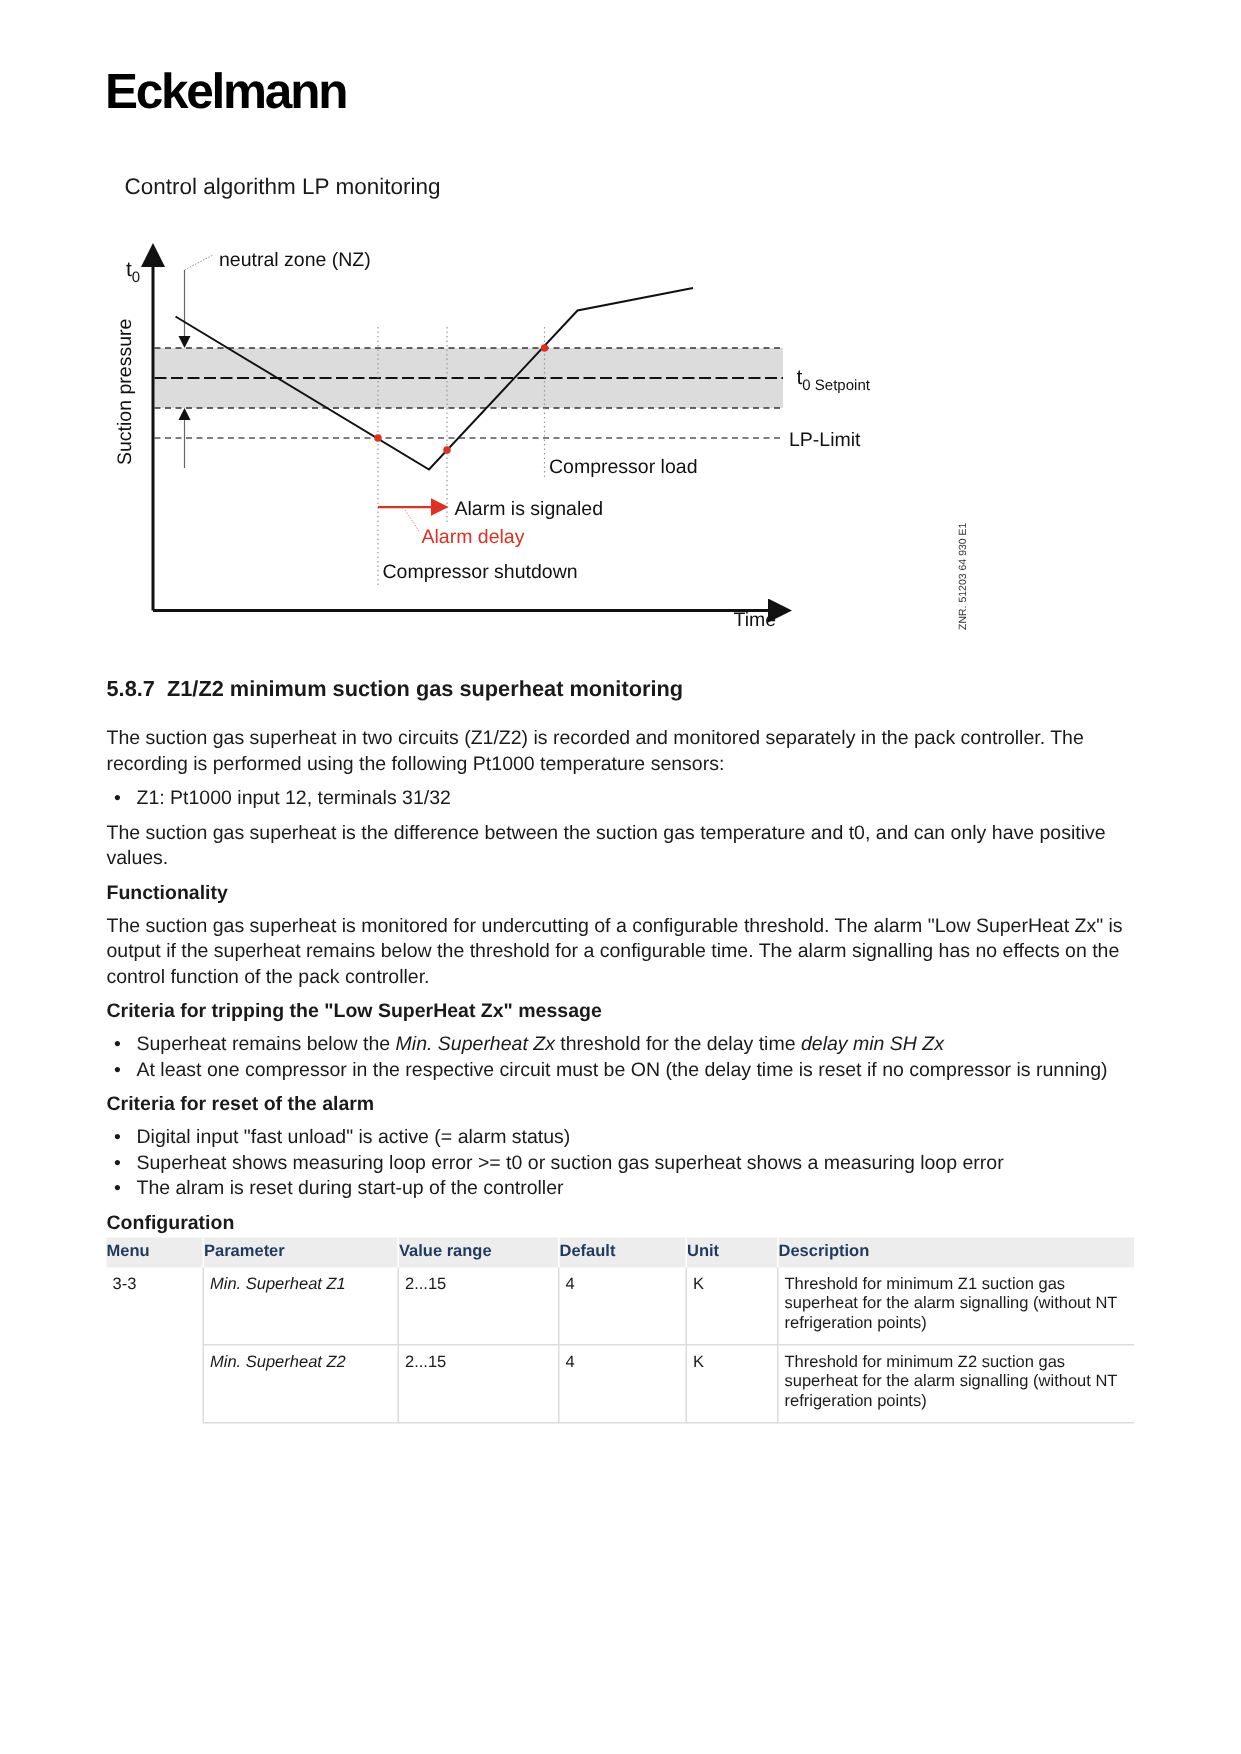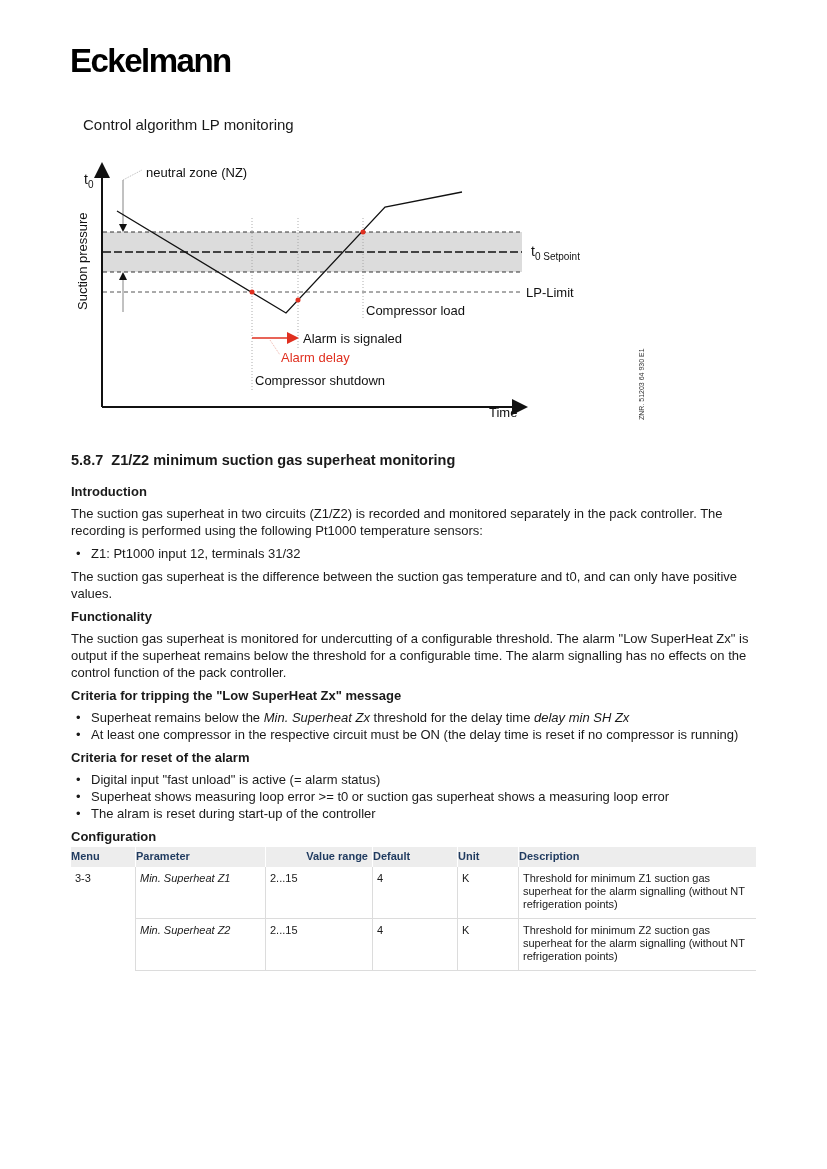--- a/index.html
+++ b/index.html
@@ -9,21 +9,21 @@
   svg text { font-family:"Liberation Sans", sans-serif; }
   .content { position:absolute; left:71px; top:452px; width:690px; font-size:13px; line-height:17px; }
   h2 { font-size:14.5px; font-weight:bold; margin:0 0 14px 0; }
   h3 { font-size:13px; font-weight:bold; margin:0 0 5px 0; }
   p { margin:0 0 6px 0; }
   ul { margin:0 0 6px 0; padding:0; list-style:none; }
   ul li { position:relative; padding-left:20px; }
   ul li::before { content:"•"; position:absolute; left:5px; top:0; }
   .cfg-table { border-collapse:collapse; width:685px; font-size:11px; line-height:13px; margin-top:2px; }
   .cfg-table th { background:#ededed; color:#1f3a5f; font-weight:bold; text-align:left; padding:3px 4px 4px 0; border-right:1px solid #ffffff; }
-  .cfg-table th.center { text-align:right; }
+  .cfg-table th.center { text-align:left; }
   .cfg-table td { vertical-align:top; padding:5px 4px 4px 4px; border-right:1px solid #dcdcdc; border-bottom:1px solid #dcdcdc; height:42px; }
   .cfg-table td.menu { border-bottom:none; }
   .cfg-table td.it { font-style:italic; }
   .cfg-table tr td:last-child, .cfg-table tr th:last-child { border-right:none; }
   .footer { position:absolute; top:1123px; font-size:18px;margin-top:45px; }
 </style>
 </head>
 <body>
 
 <div class="logo">Eckelmann</div>
@@ -77,21 +77,20 @@
   <text x="303" y="343" font-size="13" fill="#111">Alarm is signaled</text>
   <text x="281" y="362" font-size="13" fill="#e03020">Alarm delay</text>
   <text x="255" y="385" font-size="13" fill="#111">Compressor shutdown</text>
   <text x="489" y="417" font-size="13" fill="#111">Time</text>
   <text transform="translate(644,420) rotate(-90)" font-size="7" fill="#333">ZNR. 51203 64 930 E1</text>
 </svg>
 
 <div class="content">
   <h2><span>5.8.7</span>&nbsp;&nbsp;<span>Z1/Z2 minimum suction gas superheat monitoring</span></h2>
 
-  <h3>Introduction</h3>
   <p>The suction gas superheat in two circuits (Z1/Z2) is recorded and monitored separately in the pack controller. The recording is performed using the following Pt1000 temperature sensors:</p>
   <ul>
     <li>Z1: Pt1000 input 12, terminals 31/32</li>
   </ul>
   <p>The suction gas superheat is the difference between the suction gas temperature and t0, and can only have positive values.</p>
 
   <h3>Functionality</h3>
   <p>The suction gas superheat is monitored for undercutting of a configurable threshold. The alarm "Low SuperHeat Zx" is output if the superheat remains below the threshold for a configurable time. The alarm signalling has no effects on the control function of the pack controller.</p>
 
   <h3>Criteria for tripping the "Low SuperHeat Zx" message</h3>

